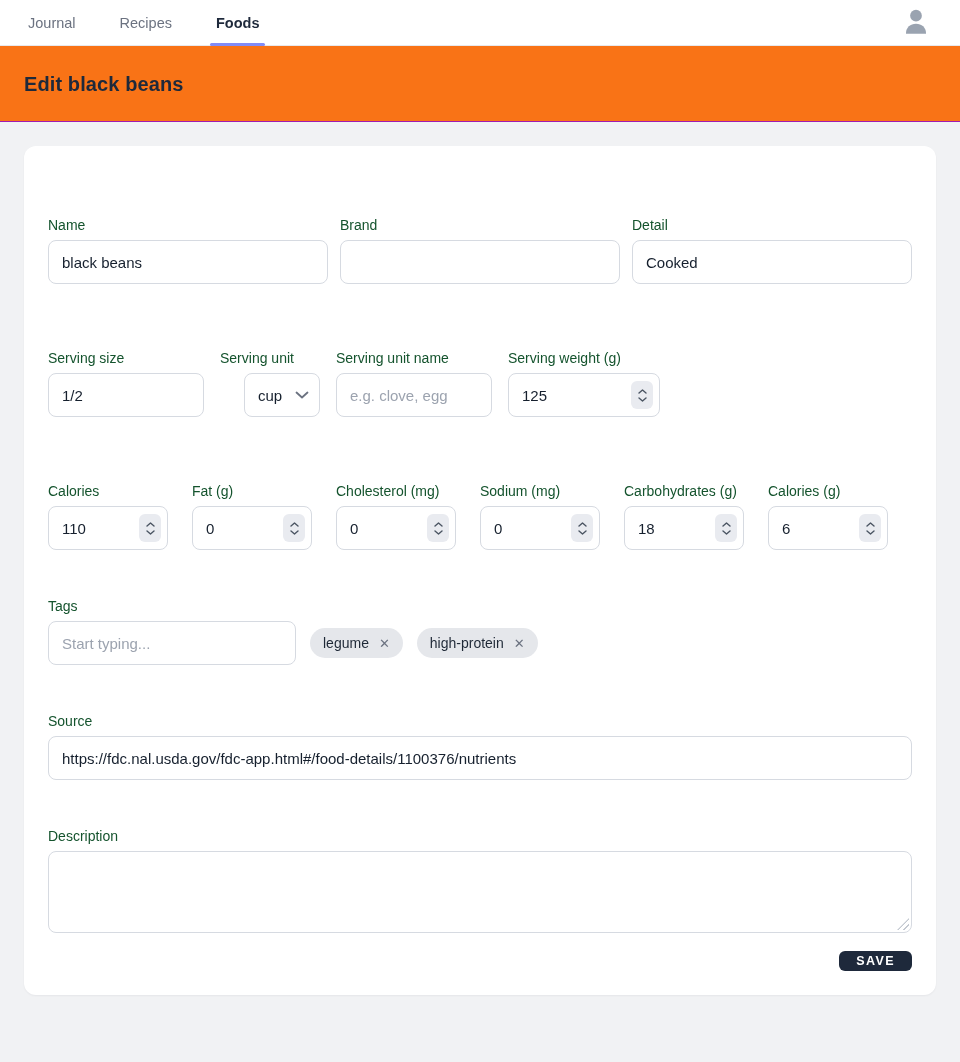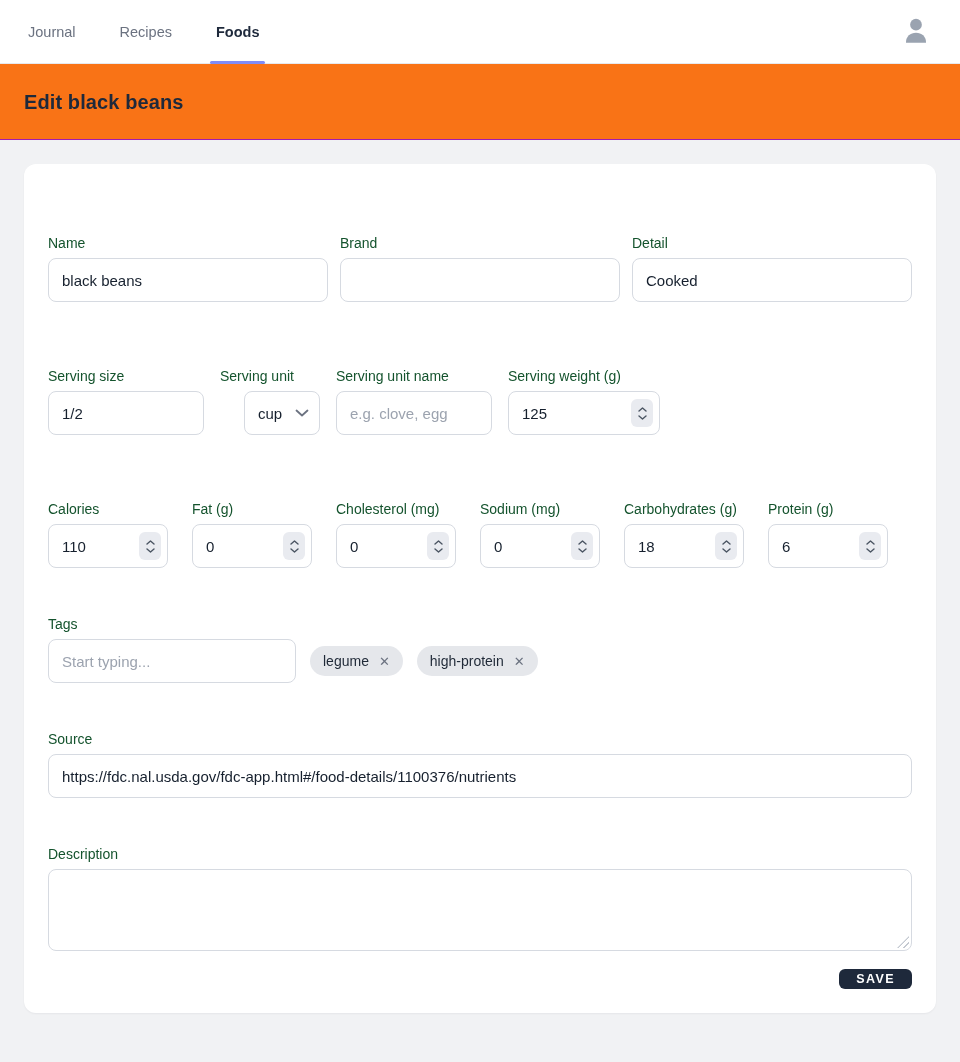--- a/index.html
+++ b/index.html
@@ -6,21 +6,21 @@
   html, body { margin: 0; padding: 0; }
   body {
     width: 960px; height: 1062px;
     background: #f1f2f4;
     font-family: "Liberation Sans", "DejaVu Sans", sans-serif;
     color: #16202e;
   }
 
   
   .topnav {
-    height: 64px; background: #ffffff;
+    height: 46px; background: #ffffff;
     border-bottom: 1px solid #e7e9ee;
     display: flex; align-items: stretch;
     padding: 0 28px;
   }
   .tabs { display: flex; gap: 44px; height: 100%; }
   .tab {
     display: flex; align-items: center; position: relative;
     font-size: 14.5px; color: #6b7280; cursor: pointer;
   }
   .tab.active { color: #1e293b; font-weight: 700; }
@@ -275,21 +275,21 @@
             <svg width="9" height="5" viewBox="0 0 9 5" fill="none">
                 <path d="M1 4 L4.5 1 L8 4" stroke="#4b5563" stroke-width="1.4" stroke-linecap="round" stroke-linejoin="round"></path>
               </svg>
             <svg width="9" height="5" viewBox="0 0 9 5" fill="none">
                 <path d="M1 1 L4.5 4 L8 1" stroke="#4b5563" stroke-width="1.4" stroke-linecap="round" stroke-linejoin="round"></path>
               </svg>
           </span>
         </div>
       </div>
       <div class="field">
-        <label class="field-label">Protein (g)</label>
+        <label class="field-label">Calories (g)</label>
         <div class="num-wrap">
           <input class="num-input" type="text" value="6" style="">
           <span class="spinner">
             <svg width="9" height="5" viewBox="0 0 9 5" fill="none">
                 <path d="M1 4 L4.5 1 L8 4" stroke="#4b5563" stroke-width="1.4" stroke-linecap="round" stroke-linejoin="round"></path>
               </svg>
             <svg width="9" height="5" viewBox="0 0 9 5" fill="none">
                 <path d="M1 1 L4.5 4 L8 1" stroke="#4b5563" stroke-width="1.4" stroke-linecap="round" stroke-linejoin="round"></path>
               </svg>
           </span>

